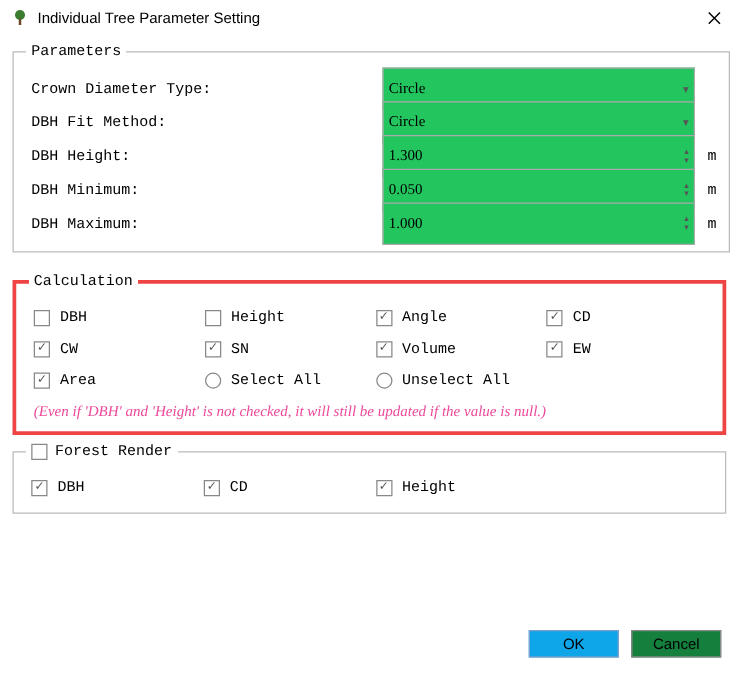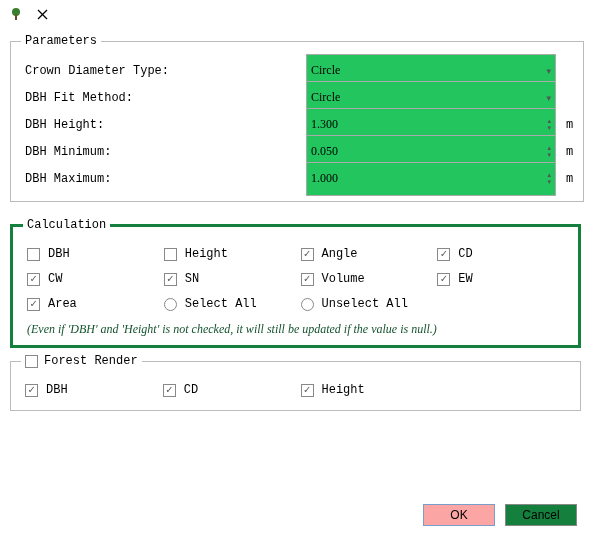--- a/index.html
+++ b/index.html
@@ -34,21 +34,21 @@
     font-size: 14px;
     cursor: pointer;
   }
   fieldset {
     border: 1px solid #bbb;
     margin: 6px 10px;
     padding: 10px 10px 8px 10px;
     position: relative;
   }
   fieldset.highlight {
-    border: 3px solid #15803d;
+    border: 3px solid #ef4444;
     outline: none;
     margin-top: 16px;
   }
   legend {
     padding: 0 4px;
     font-family: "Courier New", monospace;
     font-size: 12px;
   }
   .row {
     display: flex;
@@ -111,21 +111,21 @@
     line-height: 1;
   }
   .radio {
     width: 13px; height: 13px;
     border: 1px solid #888;
     border-radius: 50%;
     display: inline-block;
     background: #fff;
   }
   .note {
-    color: #14532d;
+    color: #ec4899;
     font-style: italic;
     font-family: "Times New Roman", serif;
     font-size: 12px;
     margin-top: 6px;
     padding-left: 4px;
   }
   .forest-head {
     display: flex;
     align-items: center;
     gap: 6px;
@@ -144,34 +144,35 @@
     border: 1px solid #888;
     background: #15803d;
     font-family: Arial, sans-serif;
     font-size: 12px;
     display: flex;
     align-items: center;
     justify-content: center;
     cursor: pointer;
   }
   .btn.primary {
-    background: #fca5a5;
+    background: #0ea5e9;
     border-color: #7a9ecb;
   }
 </style>
 </head>
 <body>
 
 <div class="titlebar">
   <span class="app-icon">
     <svg width="16" height="16" viewBox="0 0 16 16">
       <circle cx="8" cy="6" r="4" fill="#3a7d2f"></circle>
       <rect x="7" y="9" width="2" height="5" fill="#6b4a2a"></rect>
     </svg>
   </span>
+  <span class="title-text">Individual Tree Parameter Setting</span>
   <span class="close-btn">
     <svg width="11" height="11" viewBox="0 0 11 11">
       <line x1="1" y1="1" x2="10" y2="10" stroke="#000" stroke-width="1.2"></line>
       <line x1="10" y1="1" x2="1" y2="10" stroke="#000" stroke-width="1.2"></line>
     </svg>
   </span>
 </div>
 
 <fieldset>
   <legend>Parameters</legend>

